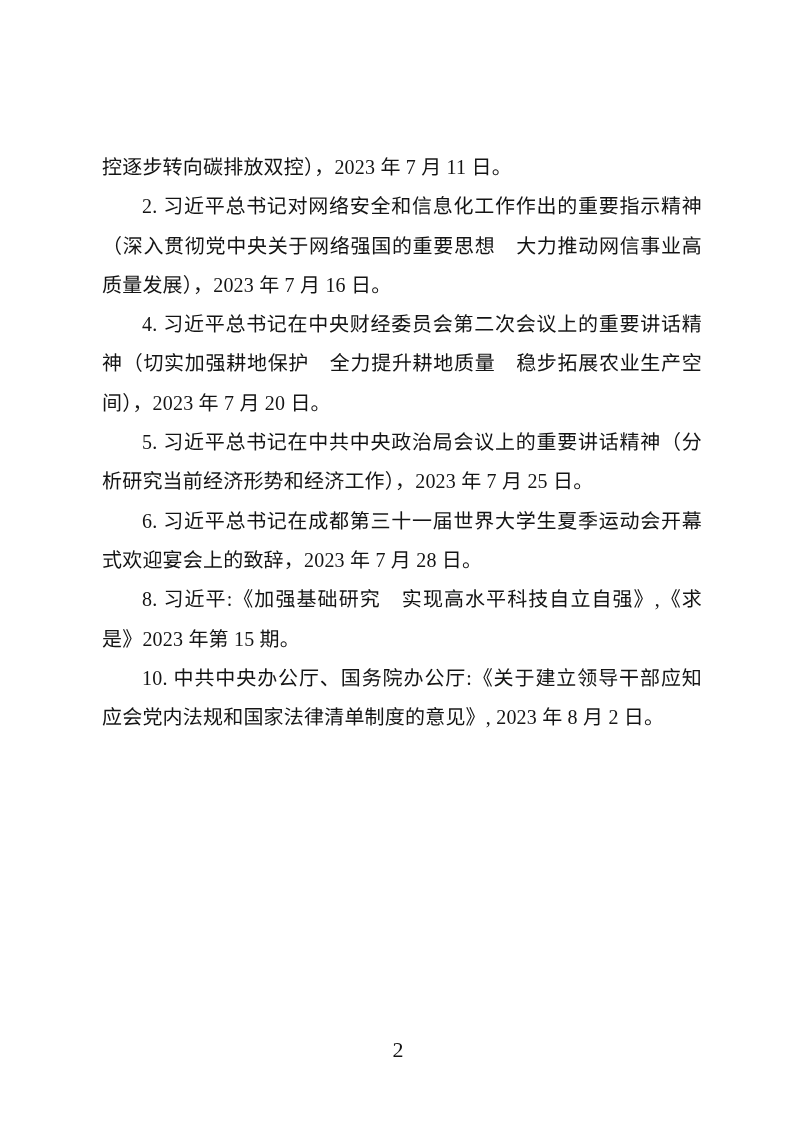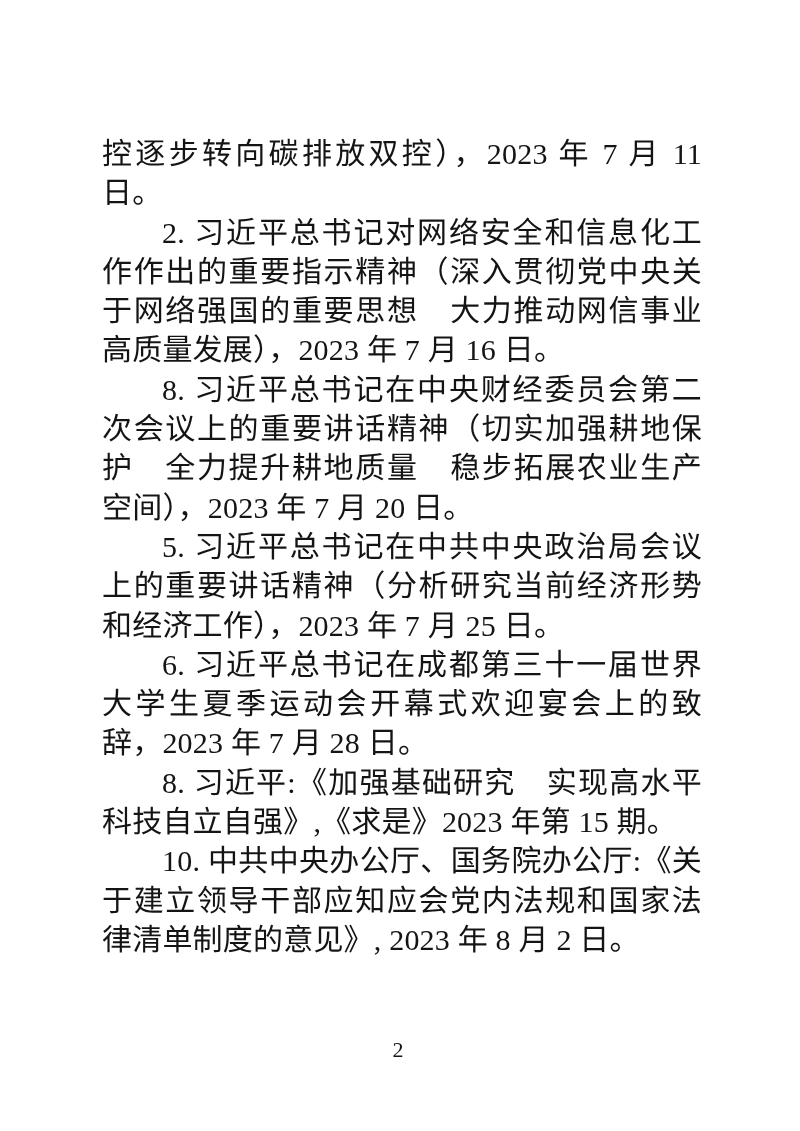--- a/index.html
+++ b/index.html
@@ -12,23 +12,23 @@
     width: 800px;
     height: 1131px;
     background: #ffffff;
     overflow: hidden;
     font-family: "Liberation Serif", "DejaVu Serif", serif;
     color: #141414;
   }
   .body-text {
     position: absolute;
     left: 102px;
-    top: 134px;
+    top: 148px;
     width: 600px;
-    font-size: 30px;
+    font-size: 20px;
     line-height: 39.3px;
     text-align: justify;
     letter-spacing: 0.2px;
   }
   .body-text p {
     margin: 0;
     padding: 0;
     text-indent: 2em;
   }
   .body-text p.no-indent {
@@ -45,20 +45,20 @@
     color: #141414;
   }
 </style>
 </head>
 <body>
 
 <div class="page">
   <div class="body-text">
     <p class="no-indent">控逐步转向碳排放双控），2023 年 7 月 11 日。</p>
     <p>2. 习近平总书记对网络安全和信息化工作作出的重要指示精神（深入贯彻党中央关于网络强国的重要思想　大力推动网信事业高质量发展），2023 年 7 月 16 日。</p>
-    <p>8. 习近平总书记在中央财经委员会第二次会议上的重要讲话精神（切实加强耕地保护　全力提升耕地质量　稳步拓展农业生产空间），2023 年 7 月 20 日。</p>
+    <p>4. 习近平总书记在中央财经委员会第二次会议上的重要讲话精神（切实加强耕地保护　全力提升耕地质量　稳步拓展农业生产空间），2023 年 7 月 20 日。</p>
     <p>5. 习近平总书记在中共中央政治局会议上的重要讲话精神（分析研究当前经济形势和经济工作），2023 年 7 月 25 日。</p>
     <p>6. 习近平总书记在成都第三十一届世界大学生夏季运动会开幕式欢迎宴会上的致辞，2023 年 7 月 28 日。</p>
     <p>8. 习近平:《加强基础研究　实现高水平科技自立自强》,《求是》2023 年第 15 期。</p>
     <p>10. 中共中央办公厅、国务院办公厅:《关于建立领导干部应知应会党内法规和国家法律清单制度的意见》, 2023 年 8 月 2 日。</p>
   </div>
   <div class="page-number">2</div>
 </div>
 
 </body></html>

